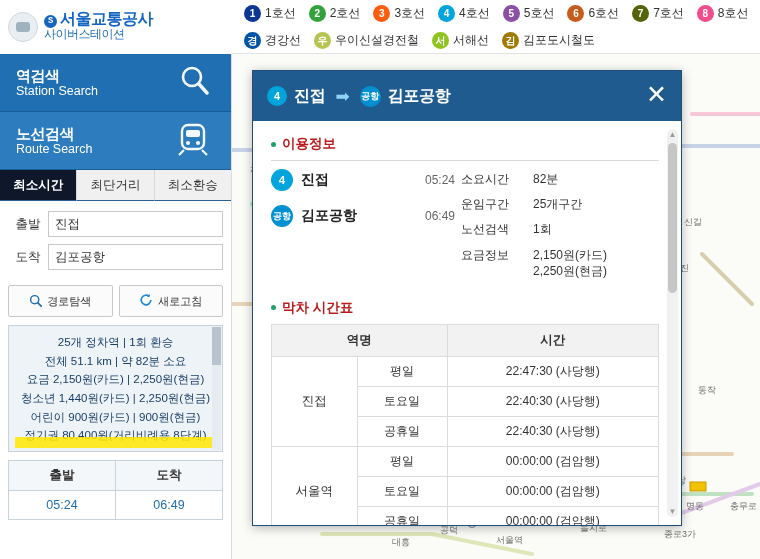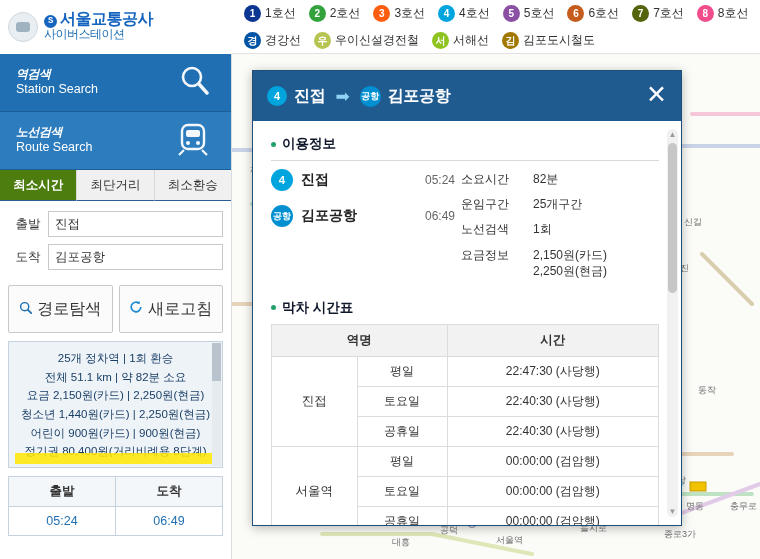--- a/index.html
+++ b/index.html
@@ -66,48 +66,48 @@
     background: #ffffff; border-right: 1px solid #d8dde2;
   }
   .search-block {
     height: 58px; background: #1f6fb2; color: #fff;
     display: flex; align-items: center; justify-content: space-between;
     padding: 0 18px 0 16px;
     border-bottom: 1px solid #195e99;
   }
   .search-block.alt { background: #2c7cbe; }
   .sb-texts { line-height: 1.15; }
-  .sb-ko { font-size: 12px; font-weight: bold; letter-spacing: -0.5px; font-style: italic; }
+  .sb-ko { font-size: 15px; font-weight: bold; letter-spacing: -0.5px; }
   .sb-en { font-size: 12.5px; }
   .sb-icon { opacity: 0.95; }
 
   .tabs { display: flex; height: 31px; }
   .tab {
     flex: 1; display: flex; align-items: center; justify-content: center;
     font-size: 12.5px; color: #333; background: #f0f0f0;
     border-right: 1px solid #d8d8d8; border-bottom: 1px solid #2b5f93;
   }
   .tab:last-child { border-right: none; }
-  .tab.active { background: #4d7c0f; color: #fff; font-weight: bold; border-bottom-color: #2b5f93; }
+  .tab.active { background: #0f172a; color: #fff; font-weight: bold; border-bottom-color: #2b5f93; }
 
   .form { padding: 10px 8px 4px 8px; }
   .form-row { display: flex; align-items: center; margin-bottom: 7px; }
   .form-label { width: 40px; font-size: 12.5px; color: #333; text-align: center; }
   .form-input {
     flex: 1; height: 26px; border: 1px solid #c9c9c9; background: #fff;
     font-size: 12.5px; color: #333; padding: 0 6px; outline: none;
     font-family: "Liberation Sans", sans-serif;
   }
   .form-input::placeholder { color: #b9b9b9; }
 
   .btn-row { display: flex; gap: 6px; padding: 4px 8px 8px 8px; }
   .btn {
-    flex: 1; height: 48px; border: 1px solid #c8c8c8; background: #fbfbfb;
+    flex: 1; height: 32px; border: 1px solid #c8c8c8; background: #fbfbfb;
     display: flex; align-items: center; justify-content: center; gap: 5px;
-    font-size: 16px; color: #333; border-radius: 2px;
+    font-size: 11px; color: #333; border-radius: 2px;
   }
 
   .result-box {
     margin: 0 8px; border: 1px solid #c6d2dd; background: #eef3f8;
     padding: 7px 6px 6px 6px; position: relative;
   }
   .result-line { font-size: 11.5px; color: #1a3f66; text-align: center; line-height: 1.62; }
   .highlight-band {
     position: absolute; left: 6px; right: 6px; bottom: 3px; height: 11px;
     background: #ffe600; opacity: .85;
@@ -165,21 +165,21 @@
   .mh-close {
     margin-left: auto; font-size: 25px; line-height: 1; color: #fff; font-weight: 300;
     padding: 0 2px 3px 2px;
   }
 
   .modal-body {
     flex: 1; position: relative; overflow: hidden; background: #fff;
     padding: 12px 22px 0 18px;
   }
   .sec-title {
-    font-size: 13.5px; font-weight: bold; color: #0f172a; margin: 2px 0 7px 0;
+    font-size: 13.5px; font-weight: bold; color: #b91c1c; margin: 2px 0 7px 0;
     display: flex; align-items: center;
   }
   .sec-dot {
     width: 5px; height: 5px; border-radius: 50%; background: #22a06b; margin-right: 6px;
   }
   .hr { border-top: 1px solid #d9d9d9; margin: 0 0 8px 0; }
 
   .info-grid { display: flex; }
   .info-left { width: 190px; }
   .info-right { flex: 1; padding-top: 2px; }

